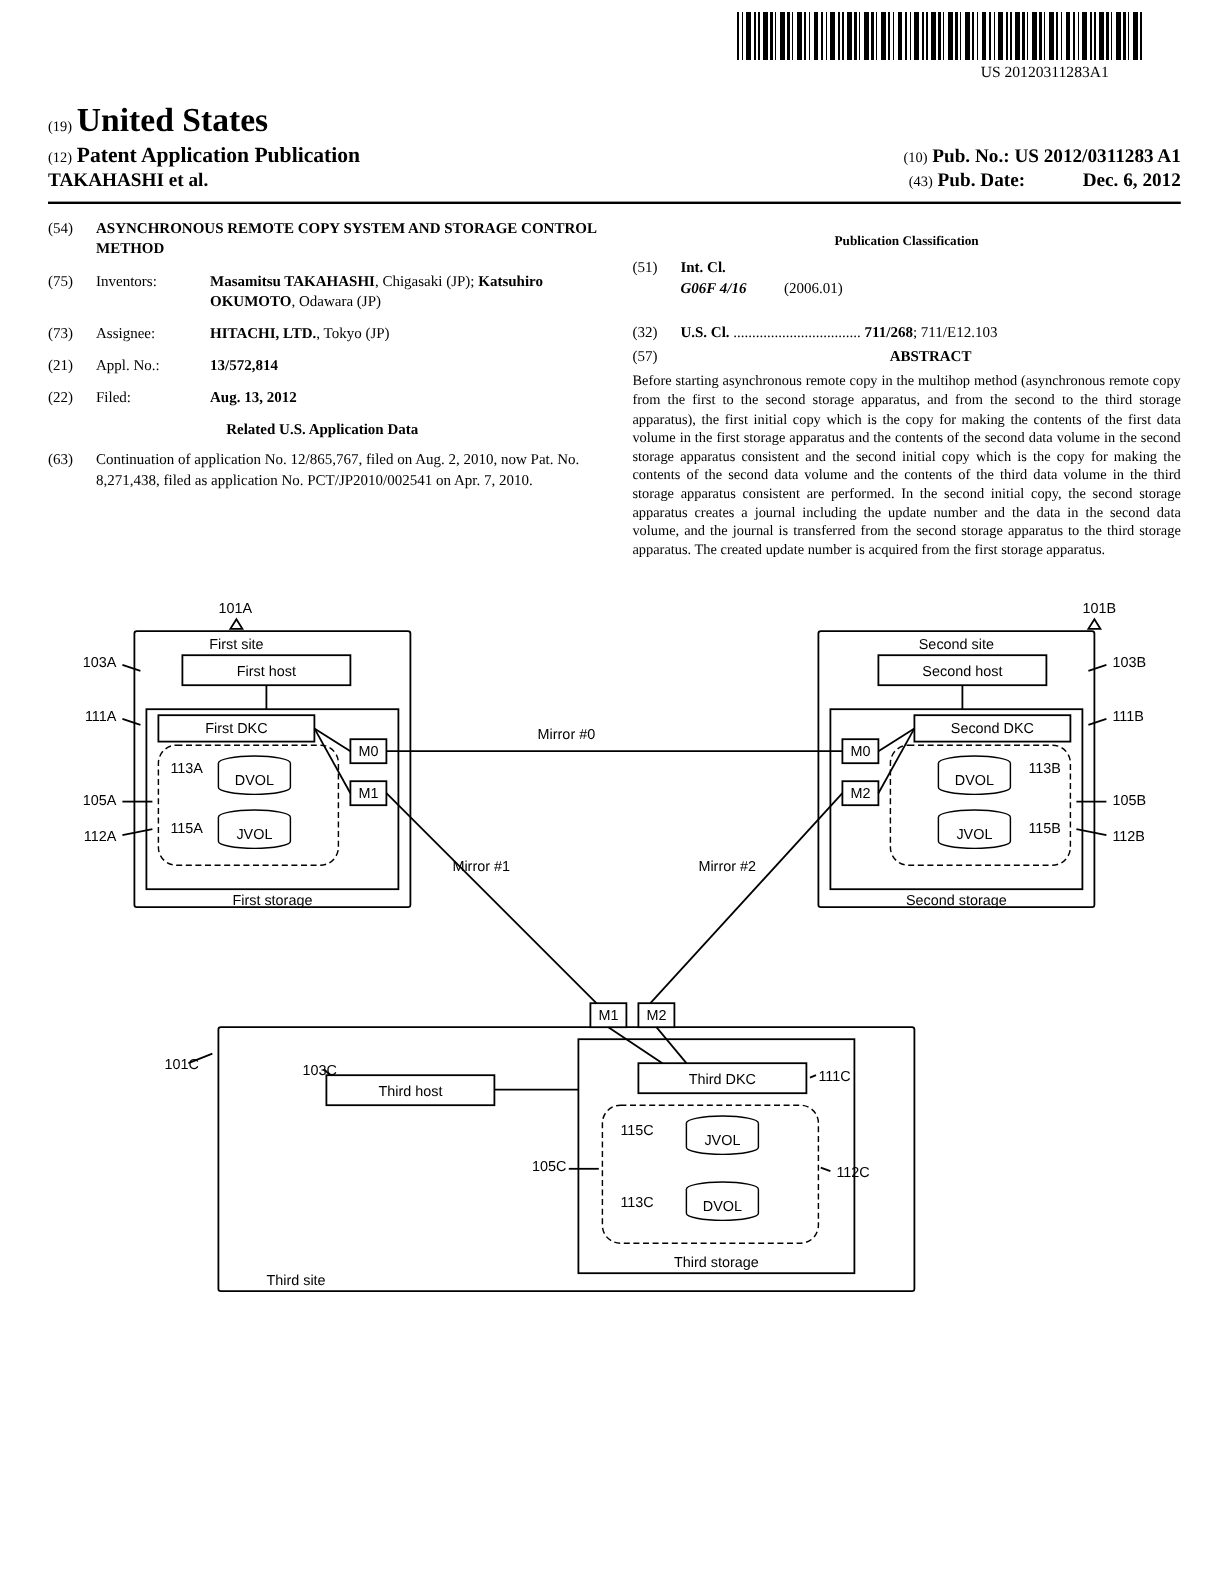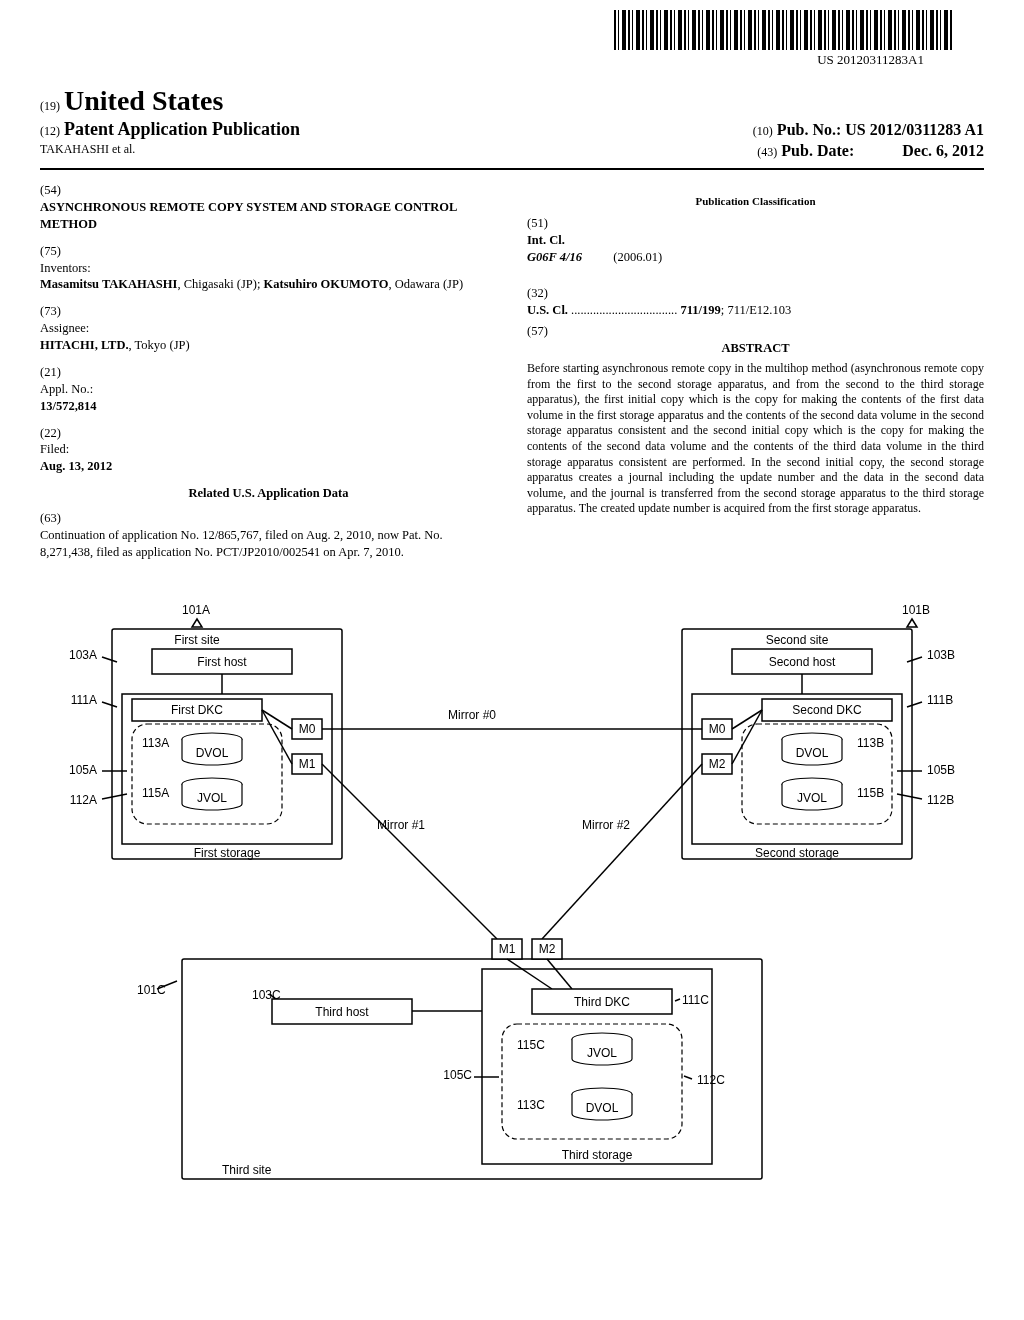--- a/index.html
+++ b/index.html
@@ -46,41 +46,40 @@
       font-size: 18px;
       font-weight: bold;
     }
     .pub-no-line { font-size: 16px; }
     .pub-no-line b { font-weight: bold; }
     .author-line {
       display: flex;
       justify-content: space-between;
       margin-top: 2px;
     }
-    .author-name { font-size: 12px; font-weight: normal; }
+    .author-name { font-size: 16px; font-weight: bold; }
     .pub-date-line { font-size: 16px; }
     .pub-date-line b { font-weight: bold; }
     .divider {
       border-top: 2px solid #000;
       margin-top: 8px;
       margin-bottom: 12px;
     }
     .two-col {
       display: flex;
       gap: 30px;
     }
     .col-left, .col-right {
       flex: 1;
       font-size: 12.5px;
       line-height: 1.35;
     }
     .field-row {
       display: flex;
       margin-bottom: 10px;
-      flex-direction: column;
     }
     .field-code { width: 40px; flex-shrink: 0; }
     .field-label { width: 95px; flex-shrink: 0; }
     .field-value { flex: 1; }
     .section-title-center {
       text-align: center;
       font-weight: bold;
       margin: 12px 0 6px;
       font-size: 11px;
     }
@@ -193,21 +192,21 @@
       <div class="field-value">
         <b>Int. Cl.</b><br>
         <span class="italic">G06F 4/16</span>
         &nbsp;&nbsp;&nbsp;&nbsp;&nbsp;&nbsp;&nbsp;&nbsp;
         <span>(2006.01)</span>
       </div>
     </div>
     <div class="field-row" style="margin-bottom:4px;">
       <div class="field-code">(32)</div>
       <div class="field-value">
-        <b>U.S. Cl.</b><span> .................................. </span><b>711/199</b><span>; 711/E12.103</span>
+        <b>U.S. Cl.</b><span> .................................. </span><b>711/268</b><span>; 711/E12.103</span>
       </div>
     </div>
     <div class="field-row" style="margin-bottom:4px;">
       <div class="field-code">(57)</div>
       <div class="field-value" style="text-align:center;font-weight:bold;">ABSTRACT</div>
     </div>
     <div class="abstract-text">Before starting asynchronous remote copy in the multihop method (asynchronous remote copy from the first to the second storage apparatus, and from the second to the third storage apparatus), the first initial copy which is the copy for making the contents of the first data volume in the first storage apparatus and the contents of the second data volume in the second storage apparatus consistent and the second initial copy which is the copy for making the contents of the second data volume and the contents of the third data volume in the third storage apparatus consistent are performed. In the second initial copy, the second storage apparatus creates a journal including the update number and the data in the second data volume, and the journal is transferred from the second storage apparatus to the third storage apparatus. The created update number is acquired from the first storage apparatus.</div>
   </div>
 </div>
 

